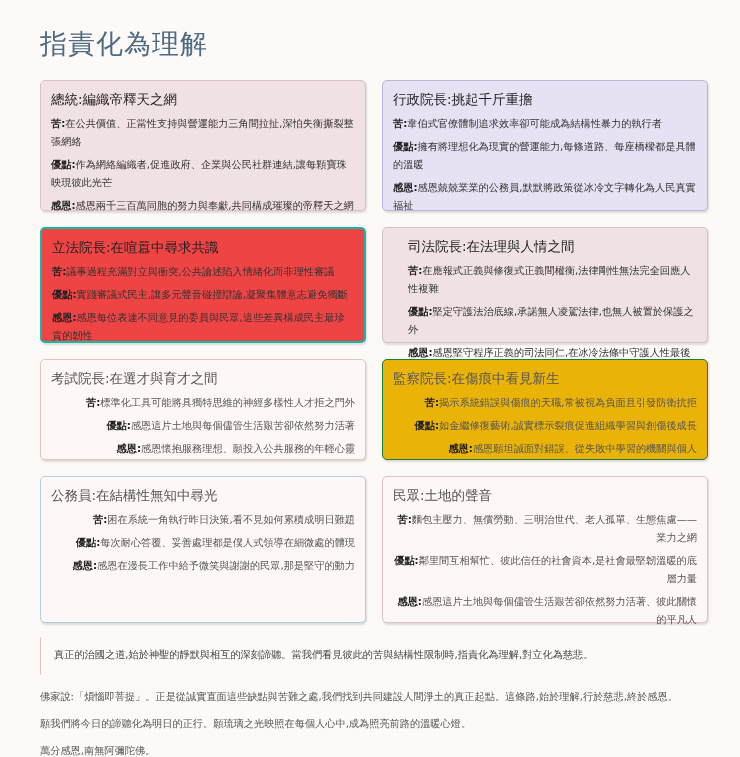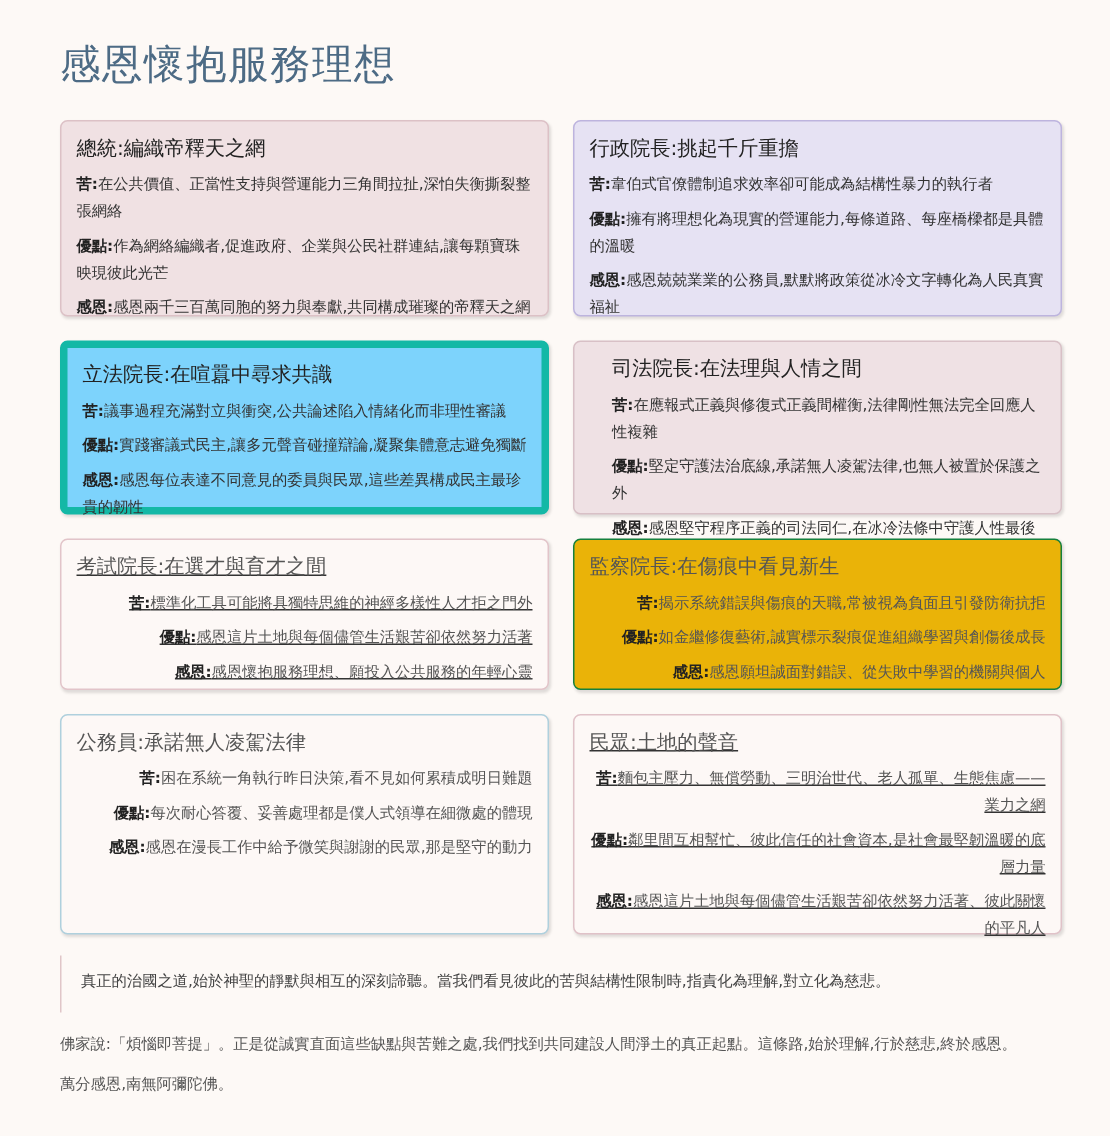--- a/index.html
+++ b/index.html
@@ -35,45 +35,45 @@
       color: #222; line-height: 19px;
     }
     .card p {
       margin: 0 0 5px 0;
       font-size: 10.2px; line-height: 18px;
       color: #333;
     }
     .card p b { font-weight: bold; color: #222; }
     .c-pink  { background: #f0e1e3; border: 1px solid #dcc1c6; }
     .c-lav   { background: #e6e2f3; border: 1px solid #bdb4de; }
-    .c-blue  { background: #7dd3fc; border: 5px solid #14b8a6; }
+    .c-blue  { background: #ef4444; border: 2px solid #14b8a6; }
     .c-rose  { background: #efe1e4; border: 1px solid #d8c0c6; padding-left: 25px; }
-    .c-wpink { background: #fdf8f6; border: 1px solid #e2c4c9; text-decoration: underline; }
+    .c-wpink { background: #fdf8f6; border: 1px solid #e2c4c9; }
     .c-wlav  { background: #eab308; border: 1px solid #15803d; }
     .c-wblue { background: #fdf8f6; border: 1px solid #afd0dd; }
-    .c-wrose { background: #fdf8f6; border: 1px solid #e0c2c8; text-decoration: underline; }
+    .c-wrose { background: #fdf8f6; border: 1px solid #e0c2c8; }
     .c-white h2 { color: #555; }
     .c-white p { color: #555; text-align: right; }
     .quote {
       margin: 14px 0 0 0;
       border-left: 1.5px solid #e0c6c8;
       padding: 10px 12px 12px 13px;
       font-size: 10.2px; color: #444; line-height: 16px;
     }
     .closing p {
       margin: 0 0 11px 0;
       font-size: 10.2px; color: #555; line-height: 16px;
     }
     .closing { margin-top: 14px; }
   </style>
 </head>
 <body>
 
 <div class="page">
-  <h1>感恩懷抱服務理想</h1>
+  <h1>指責化為理解</h1>
 
   <div class="grid">
     <div class="card c-pink" style="height:131px">
       <h2>總統:編織帝釋天之網</h2>
       <p><b>苦:</b><span>在公共價值、正當性支持與營運能力三角間拉扯,深怕失衡撕裂整張網絡</span></p>
       <p><b>優點:</b><span>作為網絡編織者,促進政府、企業與公民社群連結,讓每顆寶珠映現彼此光芒</span></p>
       <p><b>感恩:</b><span>感恩兩千三百萬同胞的努力與奉獻,共同構成璀璨的帝釋天之網</span></p>
     </div>
 
     <div class="card c-lav" style="height:131px">
@@ -105,33 +105,34 @@
     </div>
 
     <div class="card c-wlav c-white" style="height:101px">
       <h2>監察院長:在傷痕中看見新生</h2>
       <p><b>苦:</b><span>揭示系統錯誤與傷痕的天職,常被視為負面且引發防衛抗拒</span></p>
       <p><b>優點:</b><span>如金繼修復藝術,誠實標示裂痕促進組織學習與創傷後成長</span></p>
       <p><b>感恩:</b><span>感恩願坦誠面對錯誤、從失敗中學習的機關與個人</span></p>
     </div>
 
     <div class="card c-wblue c-white" style="height:147px">
-      <h2>公務員:承諾無人凌駕法律</h2>
+      <h2>公務員:在結構性無知中尋光</h2>
       <p><b>苦:</b><span>困在系統一角執行昨日決策,看不見如何累積成明日難題</span></p>
       <p><b>優點:</b><span>每次耐心答覆、妥善處理都是僕人式領導在細微處的體現</span></p>
       <p><b>感恩:</b><span>感恩在漫長工作中給予微笑與謝謝的民眾,那是堅守的動力</span></p>
     </div>
 
     <div class="card c-wrose c-white" style="height:147px">
       <h2>民眾:土地的聲音</h2>
       <p><b>苦:</b><span>麵包主壓力、無償勞動、三明治世代、老人孤單、生態焦慮——業力之網</span></p>
       <p><b>優點:</b><span>鄰里間互相幫忙、彼此信任的社會資本,是社會最堅韌溫暖的底層力量</span></p>
       <p><b>感恩:</b><span>感恩這片土地與每個儘管生活艱苦卻依然努力活著、彼此關懷的平凡人</span></p>
     </div>
   </div>
 
   <div class="quote">真正的治國之道,始於神聖的靜默與相互的深刻諦聽。當我們看見彼此的苦與結構性限制時,指責化為理解,對立化為慈悲。</div>
 
   <div class="closing">
     <p>佛家說:「煩惱即菩提」。正是從誠實直面這些缺點與苦難之處,我們找到共同建設人間淨土的真正起點。這條路,始於理解,行於慈悲,終於感恩。</p>
+    <p>願我們將今日的諦聽化為明日的正行。願琉璃之光映照在每個人心中,成為照亮前路的溫暖心燈。</p>
     <p>萬分感恩,南無阿彌陀佛。</p>
   </div>
 </div>
 
 </body></html>

